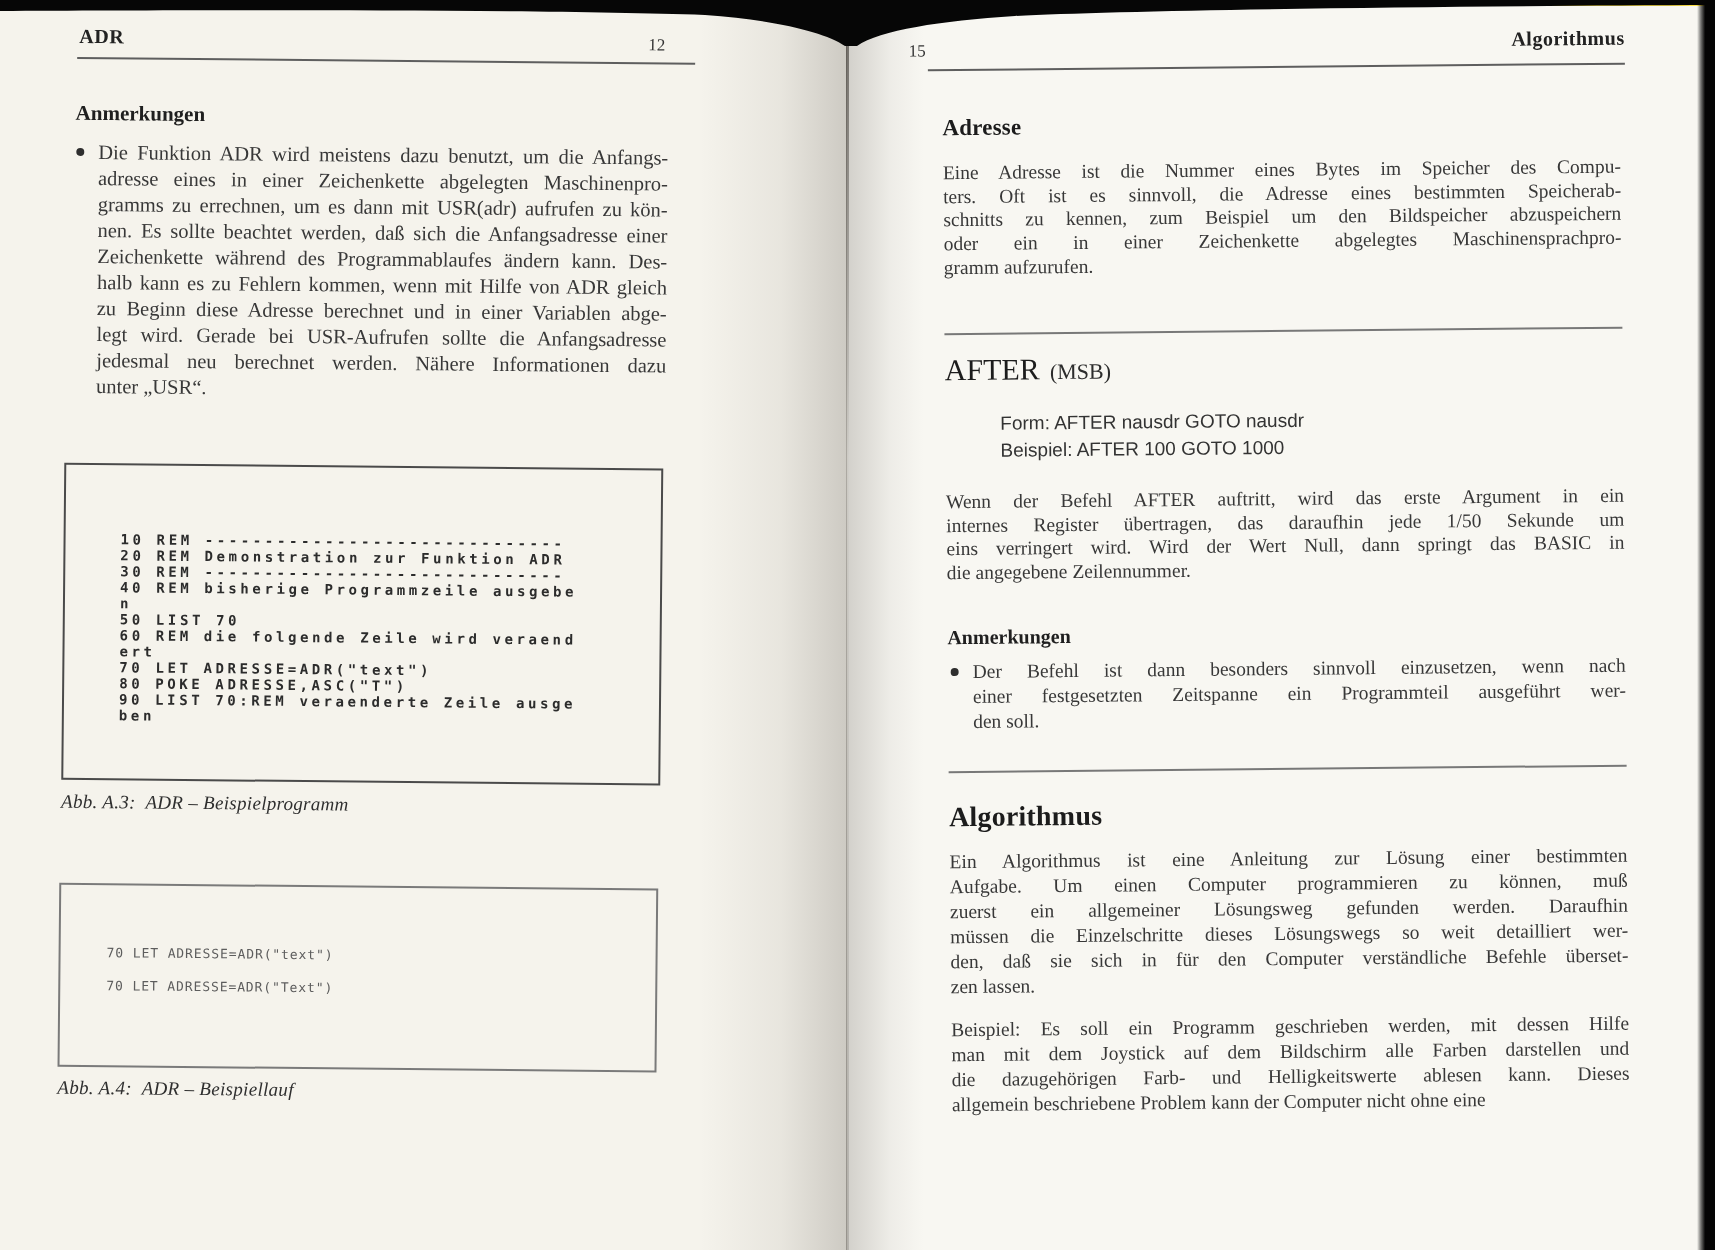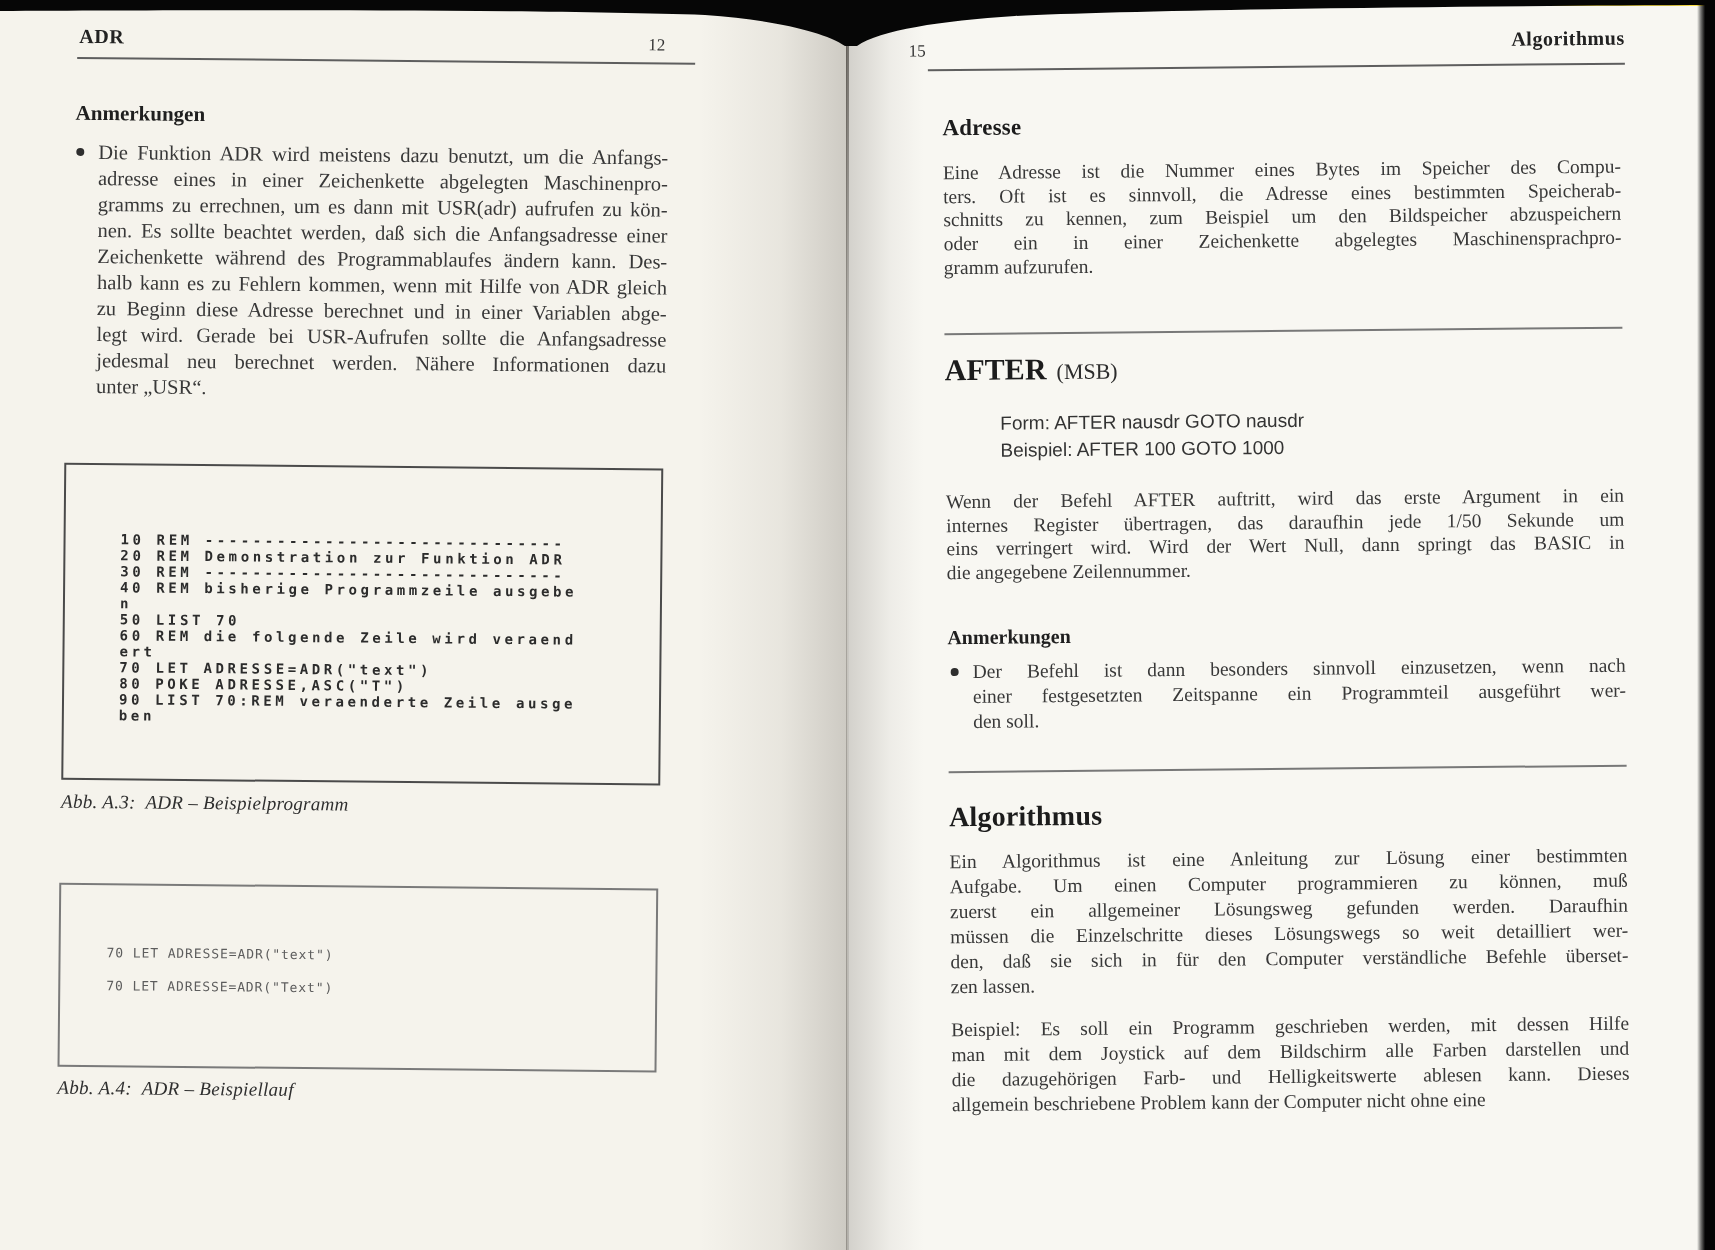--- a/index.html
+++ b/index.html
@@ -46,21 +46,21 @@
 
   .codebox{background:transparent;border:2px solid #4a4a4a;}
   .codebox.lighter{border:2px solid #7a7a7a;}
   .code-lines .line{white-space:pre;font-family:"DejaVu Sans Mono", monospace;}
   .code-a3 .line{font-size:14px;line-height:16px;font-weight:bold;letter-spacing:3.6px;color:#2c2c2c;}
   .code-a4 .line{font-size:13px;line-height:15px;letter-spacing:0.9px;color:#5d5d5d;}
   .code-a4 .line + .line{margin-top:18px;}
 
   .caption{font-style:italic;font-size:19px;color:#2f2f2f;white-space:pre-wrap;letter-spacing:0.3px;}
 
-  .after-kw{font-weight:bold;font-size:30px;color:#1c1c1c;}
+  .after-kw{font-weight:normal;font-size:30px;color:#1c1c1c;}
   .after-q{font-size:22px;color:#2c2c2c;margin-left:10px;}
   .syntax{font-family:"Liberation Sans", sans-serif;font-size:19px;color:#333;}
 </style>
 </head>
 <body>
 
 <div class="stage">
 
   <div class="page-bg left"></div>
   <div class="page-bg right"></div>

